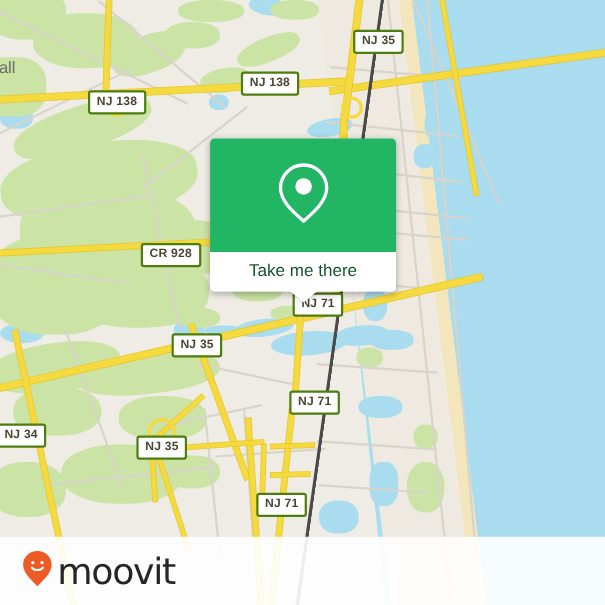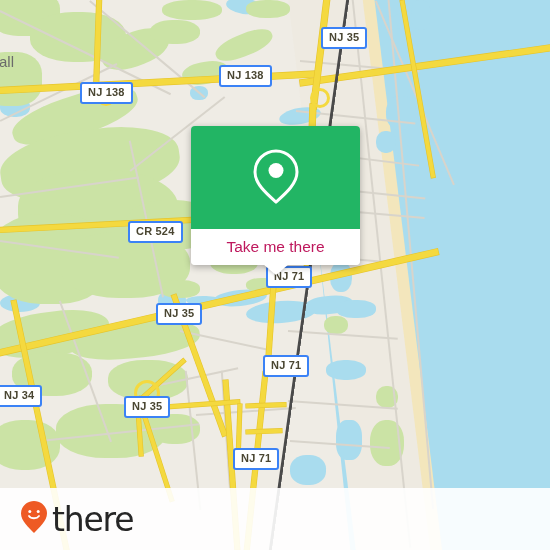--- a/index.html
+++ b/index.html
@@ -80,21 +80,21 @@
     position: absolute;
     border: 3px solid #f4d93f;
     border-radius: 50%;
     background: transparent;
   }
 
   
   .shield {
     position: absolute;
     background: #ffffff;
-    border: 2px solid #3b82f6;
+    border: 2px solid #4d7c0f;
     border-radius: 3px;
     color: #4a4632;
     font-size: 11px;
     font-weight: bold;
     line-height: 1;
     padding: 3px 6px 4px 6px;
     white-space: nowrap;
     font-family: "Liberation Sans", sans-serif;
     letter-spacing: 0.2px;
   }
@@ -128,21 +128,21 @@
     background: #ffffff;
     height: 36px;
     border-radius: 0 0 4px 4px;
     display: flex;
     align-items: center;
     justify-content: center;
     position: relative;
   }
   #callout-bottom .cta-text {
     font-size: 15.5px;
-    color: #be185d;
+    color: #14532d;
     font-family: "Liberation Sans", sans-serif;
   }
   #callout-tail {
     position: absolute;
     left: 50%;
     transform: translateX(-50%);
     bottom: -10px;
     width: 0; height: 0;
     border-left: 13px solid transparent;
     border-right: 13px solid transparent;
@@ -318,21 +318,21 @@
 
     <div class="roundabout" style="left:134px; top:380px; width:20px; height:20px;"></div>
     <div class="roundabout" style="left:96px;  top:86px;  width:14px; height:14px;"></div>
     <div class="roundabout" style="left:310px; top:88px;  width:14px; height:14px;"></div>
 
     <div class="rail-d" style="left:352px; top:-20px; width:600px; height:2.5px; transform:rotate(98deg); transform-origin:top left;"></div>
 
     <div class="shield" style="left:321px; top:27px;">NJ 35</div>
     <div class="shield" style="left:219px; top:65px;">NJ 138</div>
     <div class="shield" style="left:80px;  top:82px;">NJ 138</div>
-    <div class="shield" style="left:128px; top:221px;">CR 524</div>
+    <div class="shield" style="left:128px; top:221px;">CR 928</div>
     <div class="shield" style="left:266px; top:266px;">NJ 71</div>
     <div class="shield" style="left:156px; top:303px;">NJ 35</div>
     <div class="shield" style="left:263px; top:355px;">NJ 71</div>
     <div class="shield" style="left:-4px;  top:385px;">NJ 34</div>
     <div class="shield" style="left:124px; top:396px;">NJ 35</div>
     <div class="shield" style="left:233px; top:448px;">NJ 71</div>
 
     <div class="place-label" style="left:-1px; top:53px;">all</div>
 
   </div>
@@ -356,17 +356,17 @@
   <div id="bottombar">
     <div id="brand">
       <span>
         <svg width="28" height="34" viewBox="0 0 28 34" aria-hidden="true">
           <path d="M14 1 C6.8 1 1 6.6 1 13.4 C1 21 9 27.5 14 33 C19 27.5 27 21 27 13.4 C27 6.6 21.2 1 14 1 Z" fill="#ee5a24"></path>
           <circle cx="9.8" cy="11.5" r="1.5" fill="#ffffff"></circle>
           <circle cx="18.2" cy="11.5" r="1.5" fill="#ffffff"></circle>
           <path d="M9 16 C11 19 17 19 19 16" fill="none" stroke="#ffffff" stroke-width="1.8" stroke-linecap="round"></path>
         </svg>
       </span>
-      <span class="wordmark">there</span>
+      <span class="wordmark">moovit</span>
     </div>
   </div>
 
 </div>
 
 </body></html>

